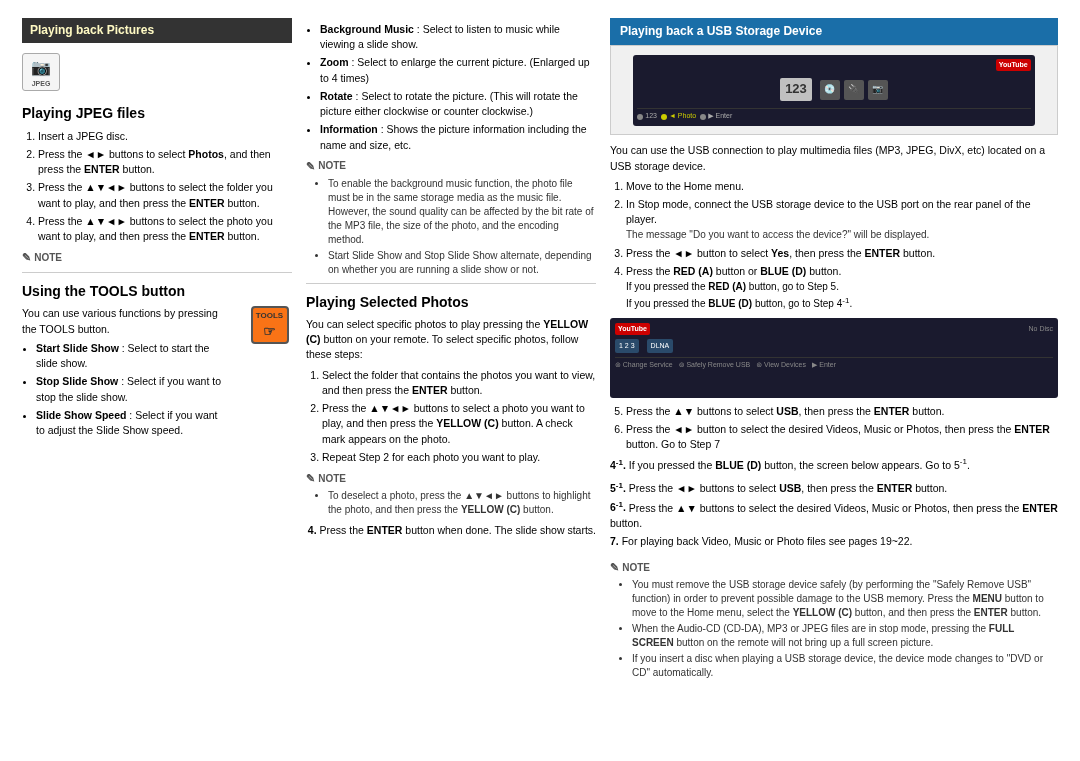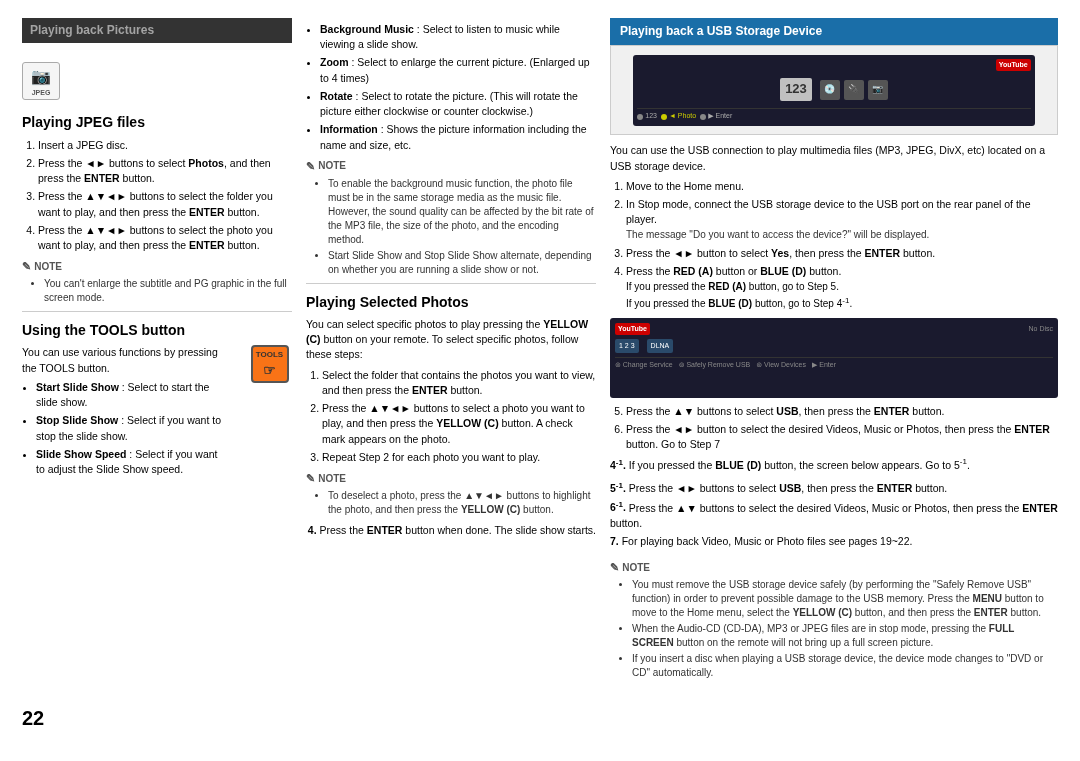--- a/index.html
+++ b/index.html
@@ -22,25 +22,25 @@
       display: flex;
       gap: 14px;
       margin-bottom: 8px;
     }
     .col1 { width: 270px; flex-shrink: 0; }
     .col2 { width: 290px; flex-shrink: 0; }
     .col3 { flex: 1; }
 
     .section-header {
       background: #333;
-      color: #a3a3a3;
+      color: #fef9c3;
       font-weight: bold;
       font-size: 12px;
       padding: 4px 8px;
-      margin-bottom: 19px;
+      margin-bottom: 10px;
     }
     .section-header-blue {
       background: #1a6ea8;
       color: #fff;
       font-weight: bold;
       font-size: 12px;
       padding: 5px 10px;
       margin-bottom: 0;
     }
 
@@ -289,25 +289,20 @@
 
       <ol class="steps">
         <li><span>Insert a JPEG disc.</span></li>
         <li>Press the ◄► buttons to select <b>Photos</b>, and then press the <b>ENTER</b> button.</li>
         <li>Press the ▲▼◄► buttons to select the folder you want to play, and then press the <b>ENTER</b> button.</li>
         <li>Press the ▲▼◄► buttons to select the photo you want to play, and then press the <b>ENTER</b> button.</li>
       </ol>
 
       <div class="note-box">
         <div class="note-label">NOTE</div>
-        <div class="note-content">
-          <ul>
-            <li>You can't enlarge the subtitle and PG graphic in the full screen mode.</li>
-          </ul>
-        </div>
       </div>
 
       <hr class="divider">
 
       <div class="subsection-title">Using the TOOLS button</div>
 
       <div class="tools-row">
         <div class="tools-text">
           <p style="font-size:10.5px;margin-bottom:4px;">You can use various functions by pressing the TOOLS button.</p>
           <ul class="bullets">
@@ -455,15 +450,14 @@
             <li>You must remove the USB storage device safely (by performing the "Safely Remove USB" function) in order to prevent possible damage to the USB memory. Press the <b>MENU</b> button to move to the Home menu, select the <b>YELLOW (C)</b> button, and then press the <b>ENTER</b> button.</li>
             <li>When the Audio-CD (CD-DA), MP3 or JPEG files are in stop mode, pressing the <b>FULL SCREEN</b> button on the remote will not bring up a full screen picture.</li>
             <li>If you insert a disc when playing a USB storage device, the device mode changes to "DVD or CD" automatically.</li>
           </ul>
         </div>
       </div>
 
     </div>
   </div>
 
-  <div class="page-number">22</div>
 
 </div>
 
 </body></html>

